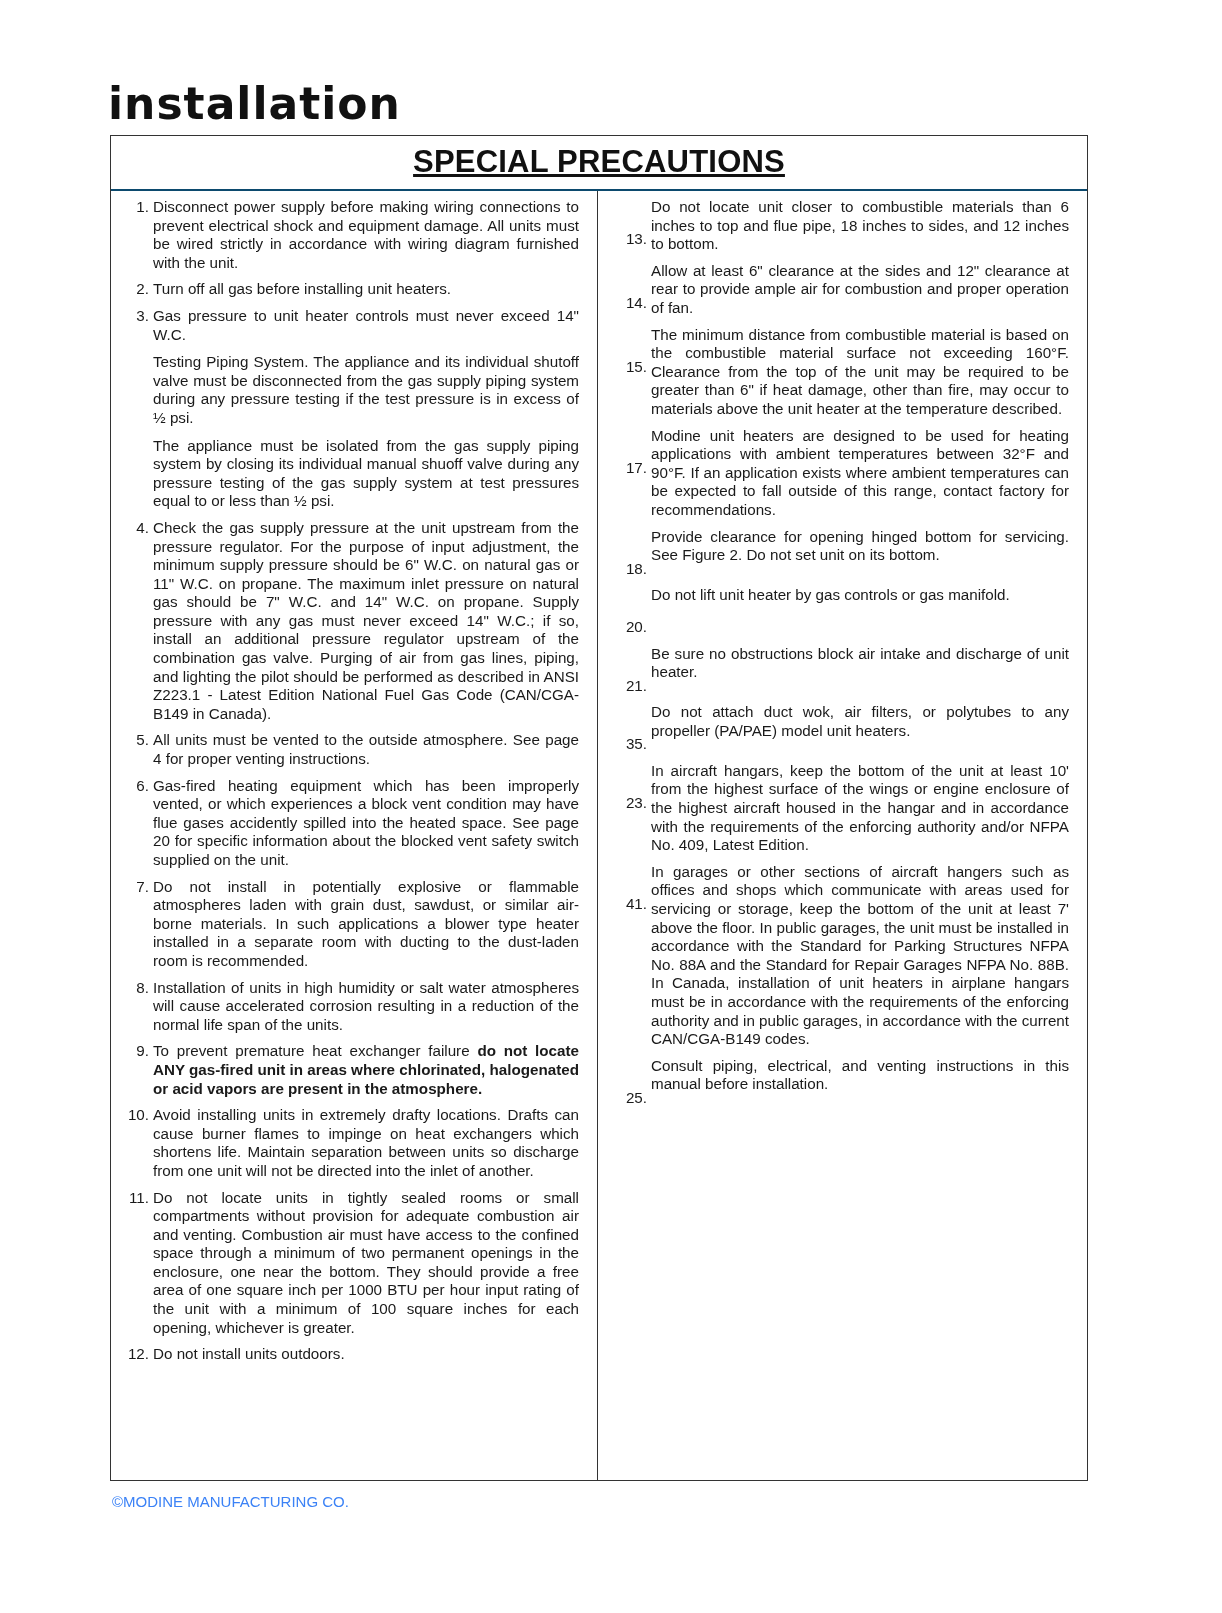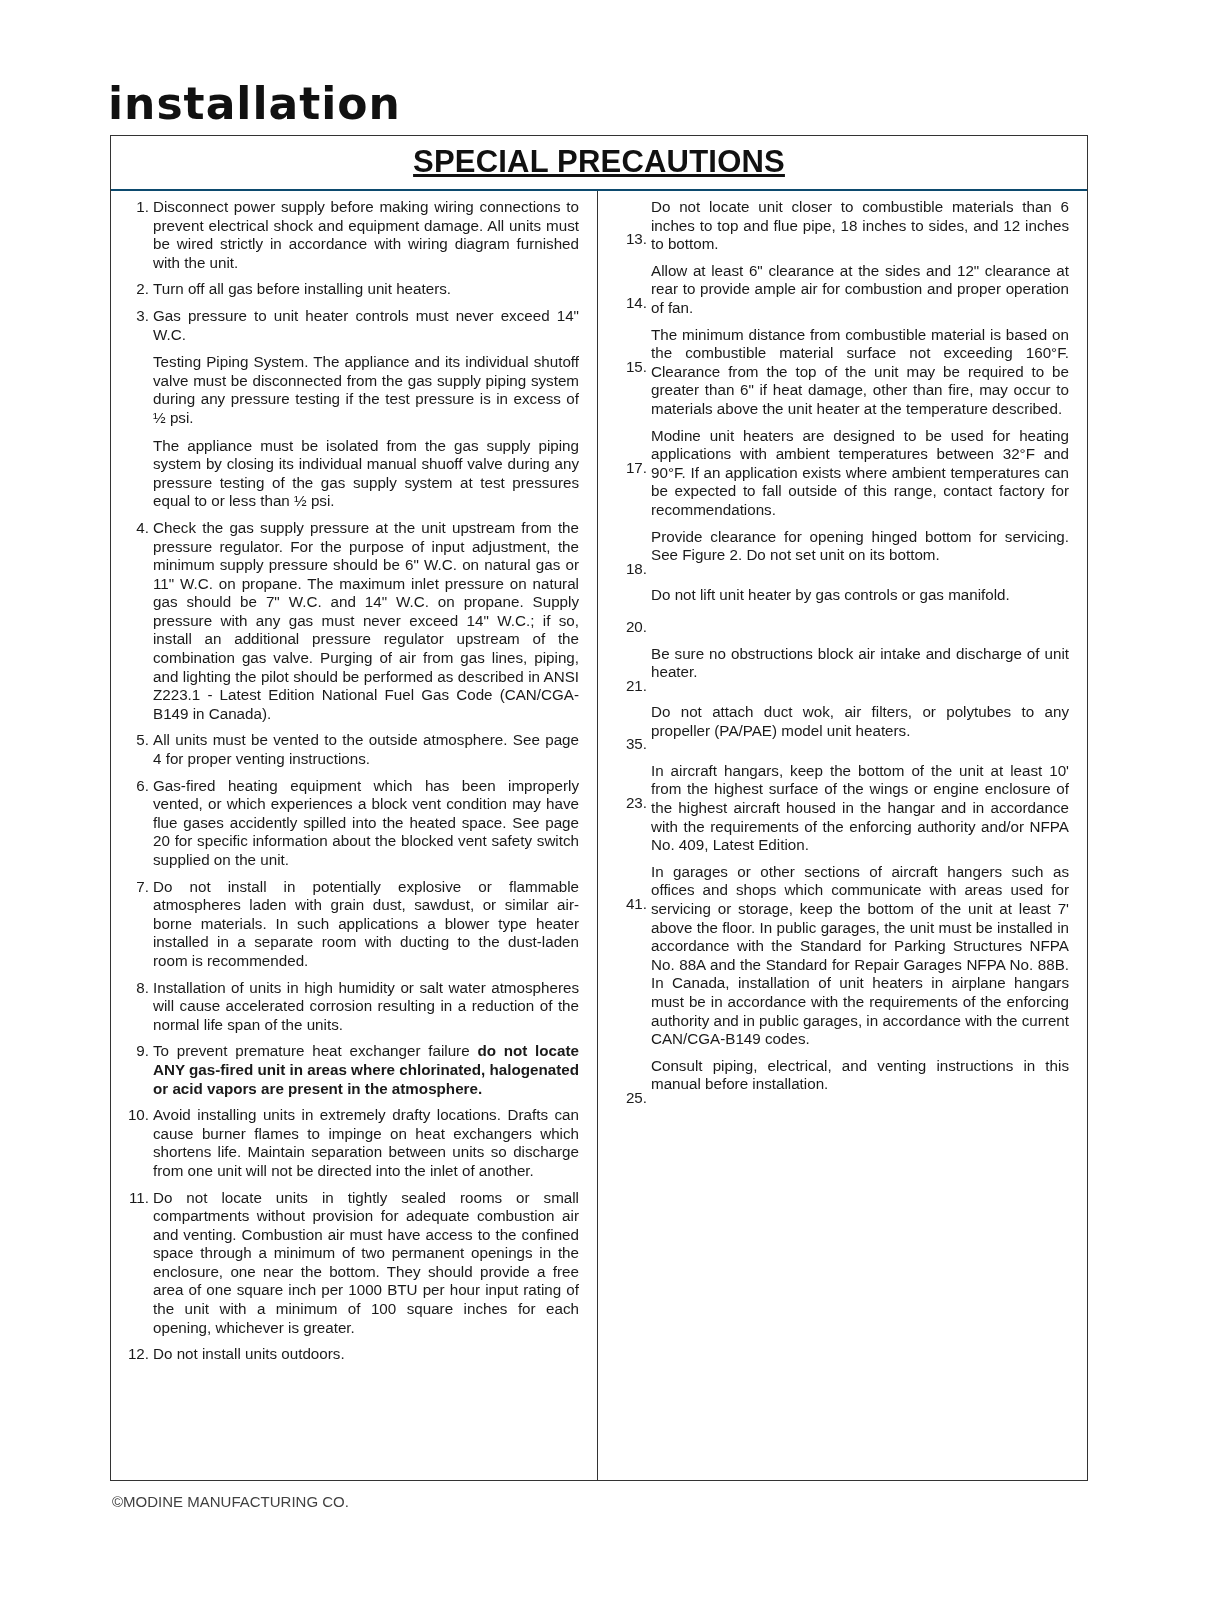--- a/index.html
+++ b/index.html
@@ -27,21 +27,21 @@
   .col { box-sizing: border-box; padding-top: 7px; }
   .col-left { width: 488px; border-right: 1.5px solid #333; padding-left: 8px; padding-right: 18px; }
   .col-right { width: 490px; padding-left: 13px; padding-right: 18px; }
   .item { display: flex; font-size: 15.2px; line-height: 18.6px; margin-bottom: 8px; text-align: justify; }
   .num { width: 34px; flex: 0 0 34px; text-align: right; padding-right: 4px; box-sizing: border-box; }
   .col-right .num { width: 40px; flex: 0 0 40px; margin-top: 32px; }
   .body { flex: 1; }
   .sub { margin-top: 9px; }
   .bold { font-weight: bold; }
   .footer {
-    position: absolute; left: 112px; top: 1493px; font-size: 15px; color: #404040;
+    position: absolute; left: 112px; top: 1493px; font-size: 15px; color: #3b82f6;
   }
 </style>
 </head>
 <body>
 
 <div class="page-heading">installation</div>
 
 <div class="box">
   <div class="box-title">SPECIAL PRECAUTIONS</div>
   <div class="columns">

